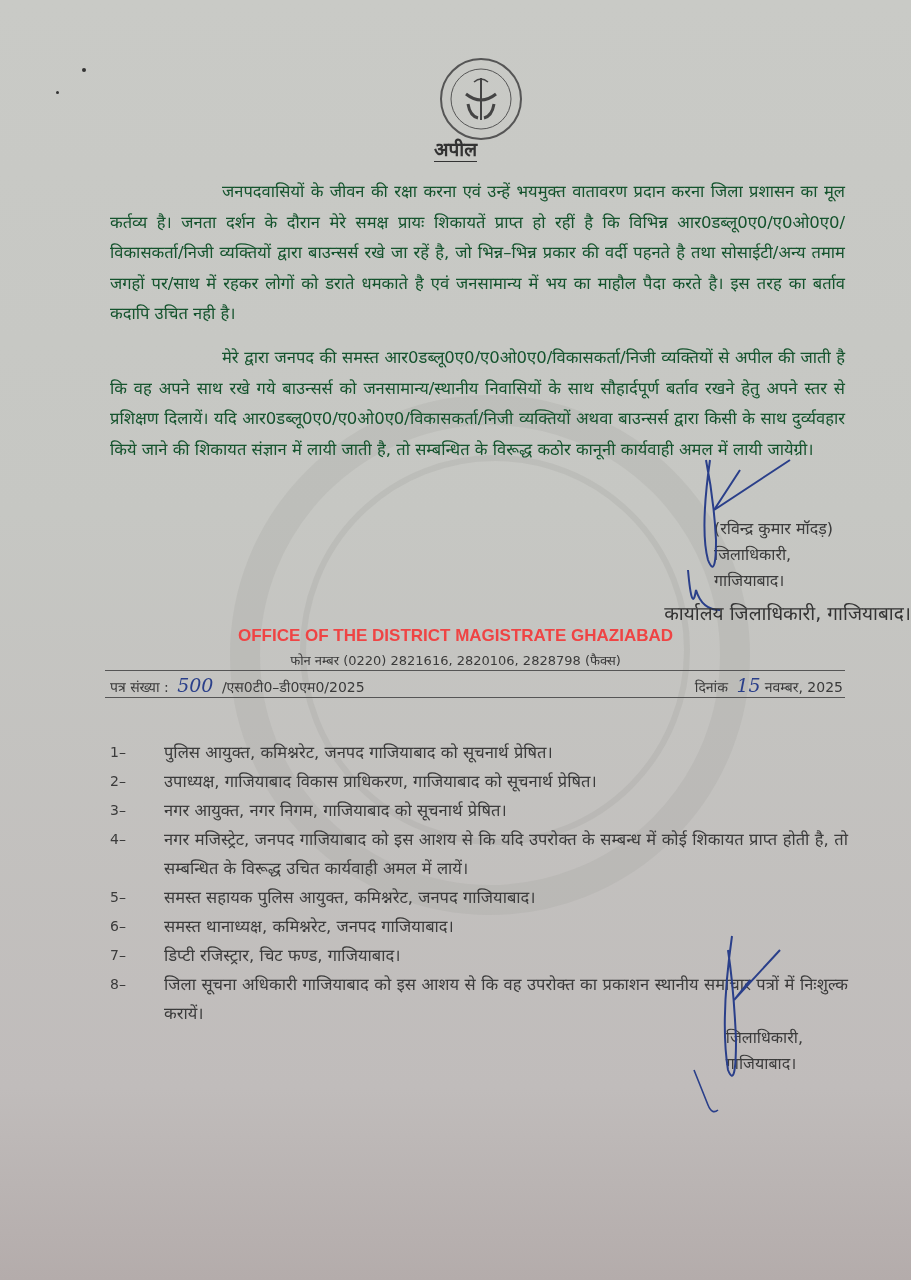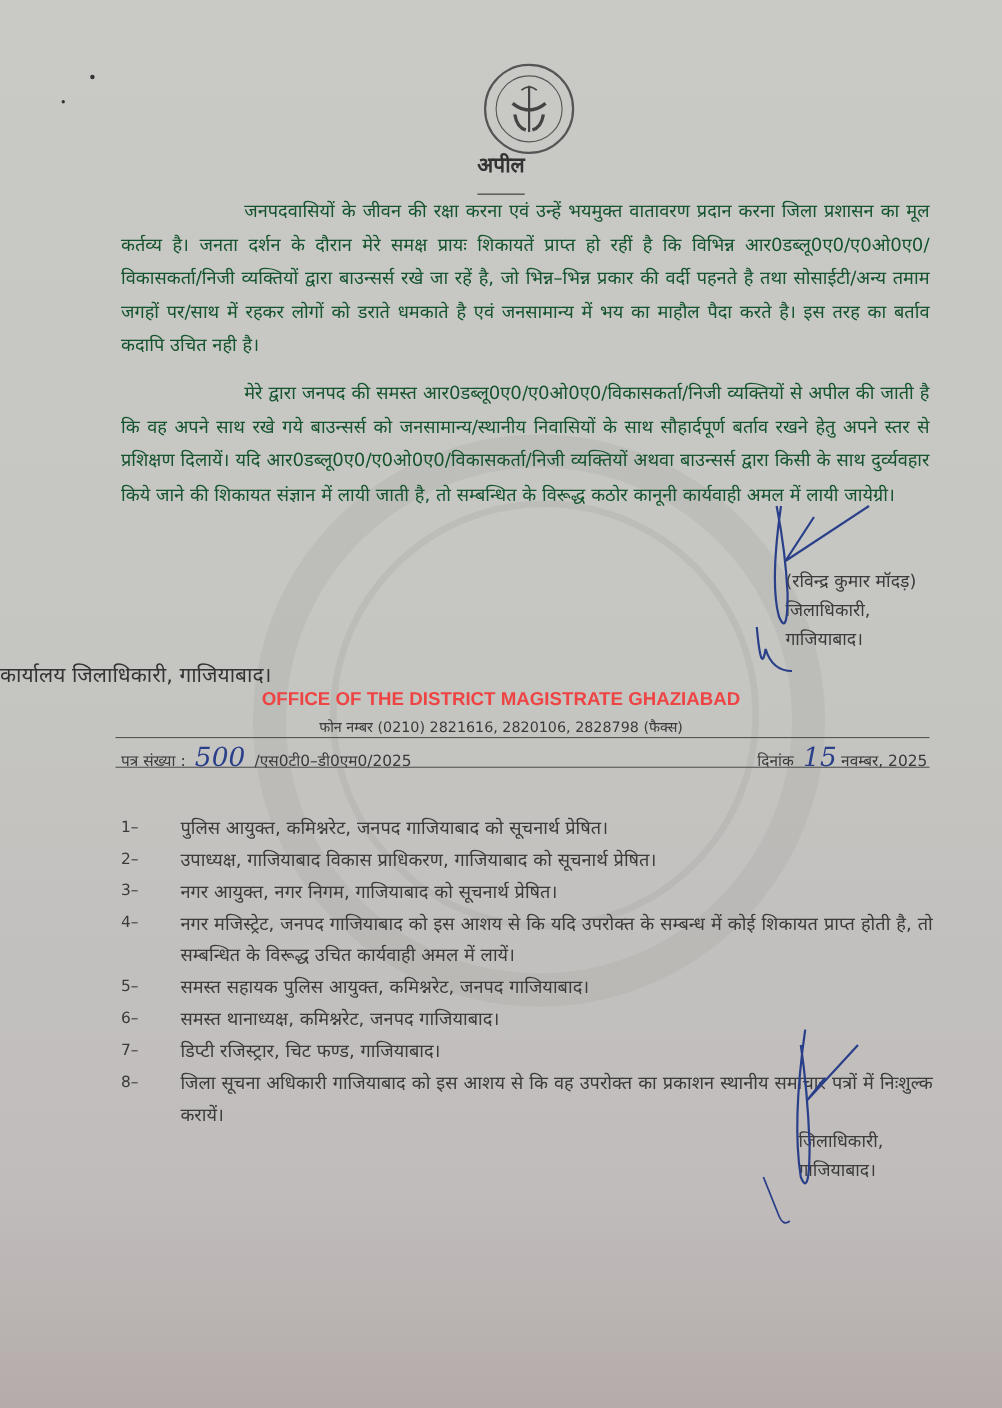--- a/index.html
+++ b/index.html
@@ -23,33 +23,33 @@
     .emblem {
       position: absolute; left: 440px; top: 58px; width: 82px; height: 82px;
       border-radius: 50%; border: 2px solid #555; box-sizing: border-box;
       display: flex; align-items: center; justify-content: center;
     }
     .emblem svg { width: 70px; height: 70px; }
     .title {
       position: absolute; left: 0; width: 911px; top: 136px; text-align: center;
       font-size: 19px; font-weight: bold; color: #333;
     }
-    .title span { border-bottom: 1.5px solid #333; padding-bottom: 15px; }
+    .title span { border-bottom: 1.5px solid #333; padding-bottom: 1px; }
     .para {
       position: absolute; left: 110px; width: 735px; font-size: 16.5px; line-height: 30.5px;
       text-align: justify; color: #14532d;
     }
     .para .indent { display: inline-block; width: 112px; }
     .signer { position: absolute; right: 78px; text-align: left; font-size: 16px; line-height: 26px; color: #3b3b3b; }
-    .office-hi { position: absolute; left: 0; width: 911px; top: 600px; text-align: left; font-size: 19px; color: #333; }
+    .office-hi { position: absolute; left: 0; width: 911px; top: 600px; text-align: right; font-size: 19px; color: #333; }
     .office-en { position: absolute; left: 0; width: 911px; top: 626px; text-align: center; font-size: 17px; font-weight: bold; color: #ef4444; font-family: "Liberation Sans", sans-serif; }
     .office-ph { position: absolute; left: 0; width: 911px; top: 651px; text-align: center; font-size: 13px; color: #3a3a3a; }
     .rule { position: absolute; left: 105px; width: 740px; height: 1px; background: #555; }
     .ref { position: absolute; left: 110px; top: 674px; font-size: 14px; color: #3a3a3a; }
-    .ref .hand, .date .hand { font-family: "DejaVu Serif", serif; font-style: italic; font-size: 24px; color: #2a3f8a; margin: 0 4px; }
+    .ref .hand, .date .hand { font-family: "DejaVu Serif", serif; font-style: italic; font-size: 19px; color: #2a3f8a; margin: 0 4px; }
     .date { position: absolute; right: 68px; top: 674px; font-size: 14px; color: #3a3a3a; }
     .cc-head { position: absolute; left: 110px; top: 710px; font-size: 16.5px; color: #3b3b3b; }
     .cc-head b { font-weight: bold; margin-right: 38px; }
     .cc-list { position: absolute; left: 110px; width: 738px; top: 738px; font-size: 16.5px; color: #3b3b3b; }
     .cc-item { display: flex; line-height: 29px; }
     .cc-num { width: 54px; flex: none; font-size: 14px; }
     .cc-text { flex: 1; text-align: justify; }
     .sig { position: absolute; pointer-events: none; }
   </style>
 </head>
@@ -85,21 +85,21 @@
   </div>
 
   <svg class="sig" style="left:680px;top:440px" width="130" height="180" viewBox="0 0 130 180">
     <path d="M30 20 Q20 90 28 120 Q36 140 36 100 Q34 60 26 20" fill="none" stroke="#2a3f8a" stroke-width="2"></path>
     <path d="M34 70 L60 30 M34 70 L110 20" fill="none" stroke="#2a3f8a" stroke-width="2"></path>
     <path d="M8 130 Q12 175 16 150 Q22 170 40 170" fill="none" stroke="#2a3f8a" stroke-width="2"></path>
   </svg>
 
   <div class="office-hi">कार्यालय जिलाधिकारी, गाजियाबाद।</div>
   <div class="office-en">OFFICE OF THE DISTRICT MAGISTRATE GHAZIABAD</div>
-  <div class="office-ph">फोन नम्बर (0210) 2821616, 2820106, 2828798 (फैक्स)</div>
+  <div class="office-ph">फोन नम्बर (0220) 2821616, 2820106, 2828798 (फैक्स)</div>
 
   <div class="rule" style="top:670px"></div>
   <div class="ref">
     <span>पत्र संख्या :</span>
     <span class="hand">500</span>
     <span>/एस0टी0–डी0एम0/2025</span>
   </div>
   <div class="date">
     <span>दिनांक</span>
     <span class="hand">15</span><span>नवम्बर, 2025</span>

